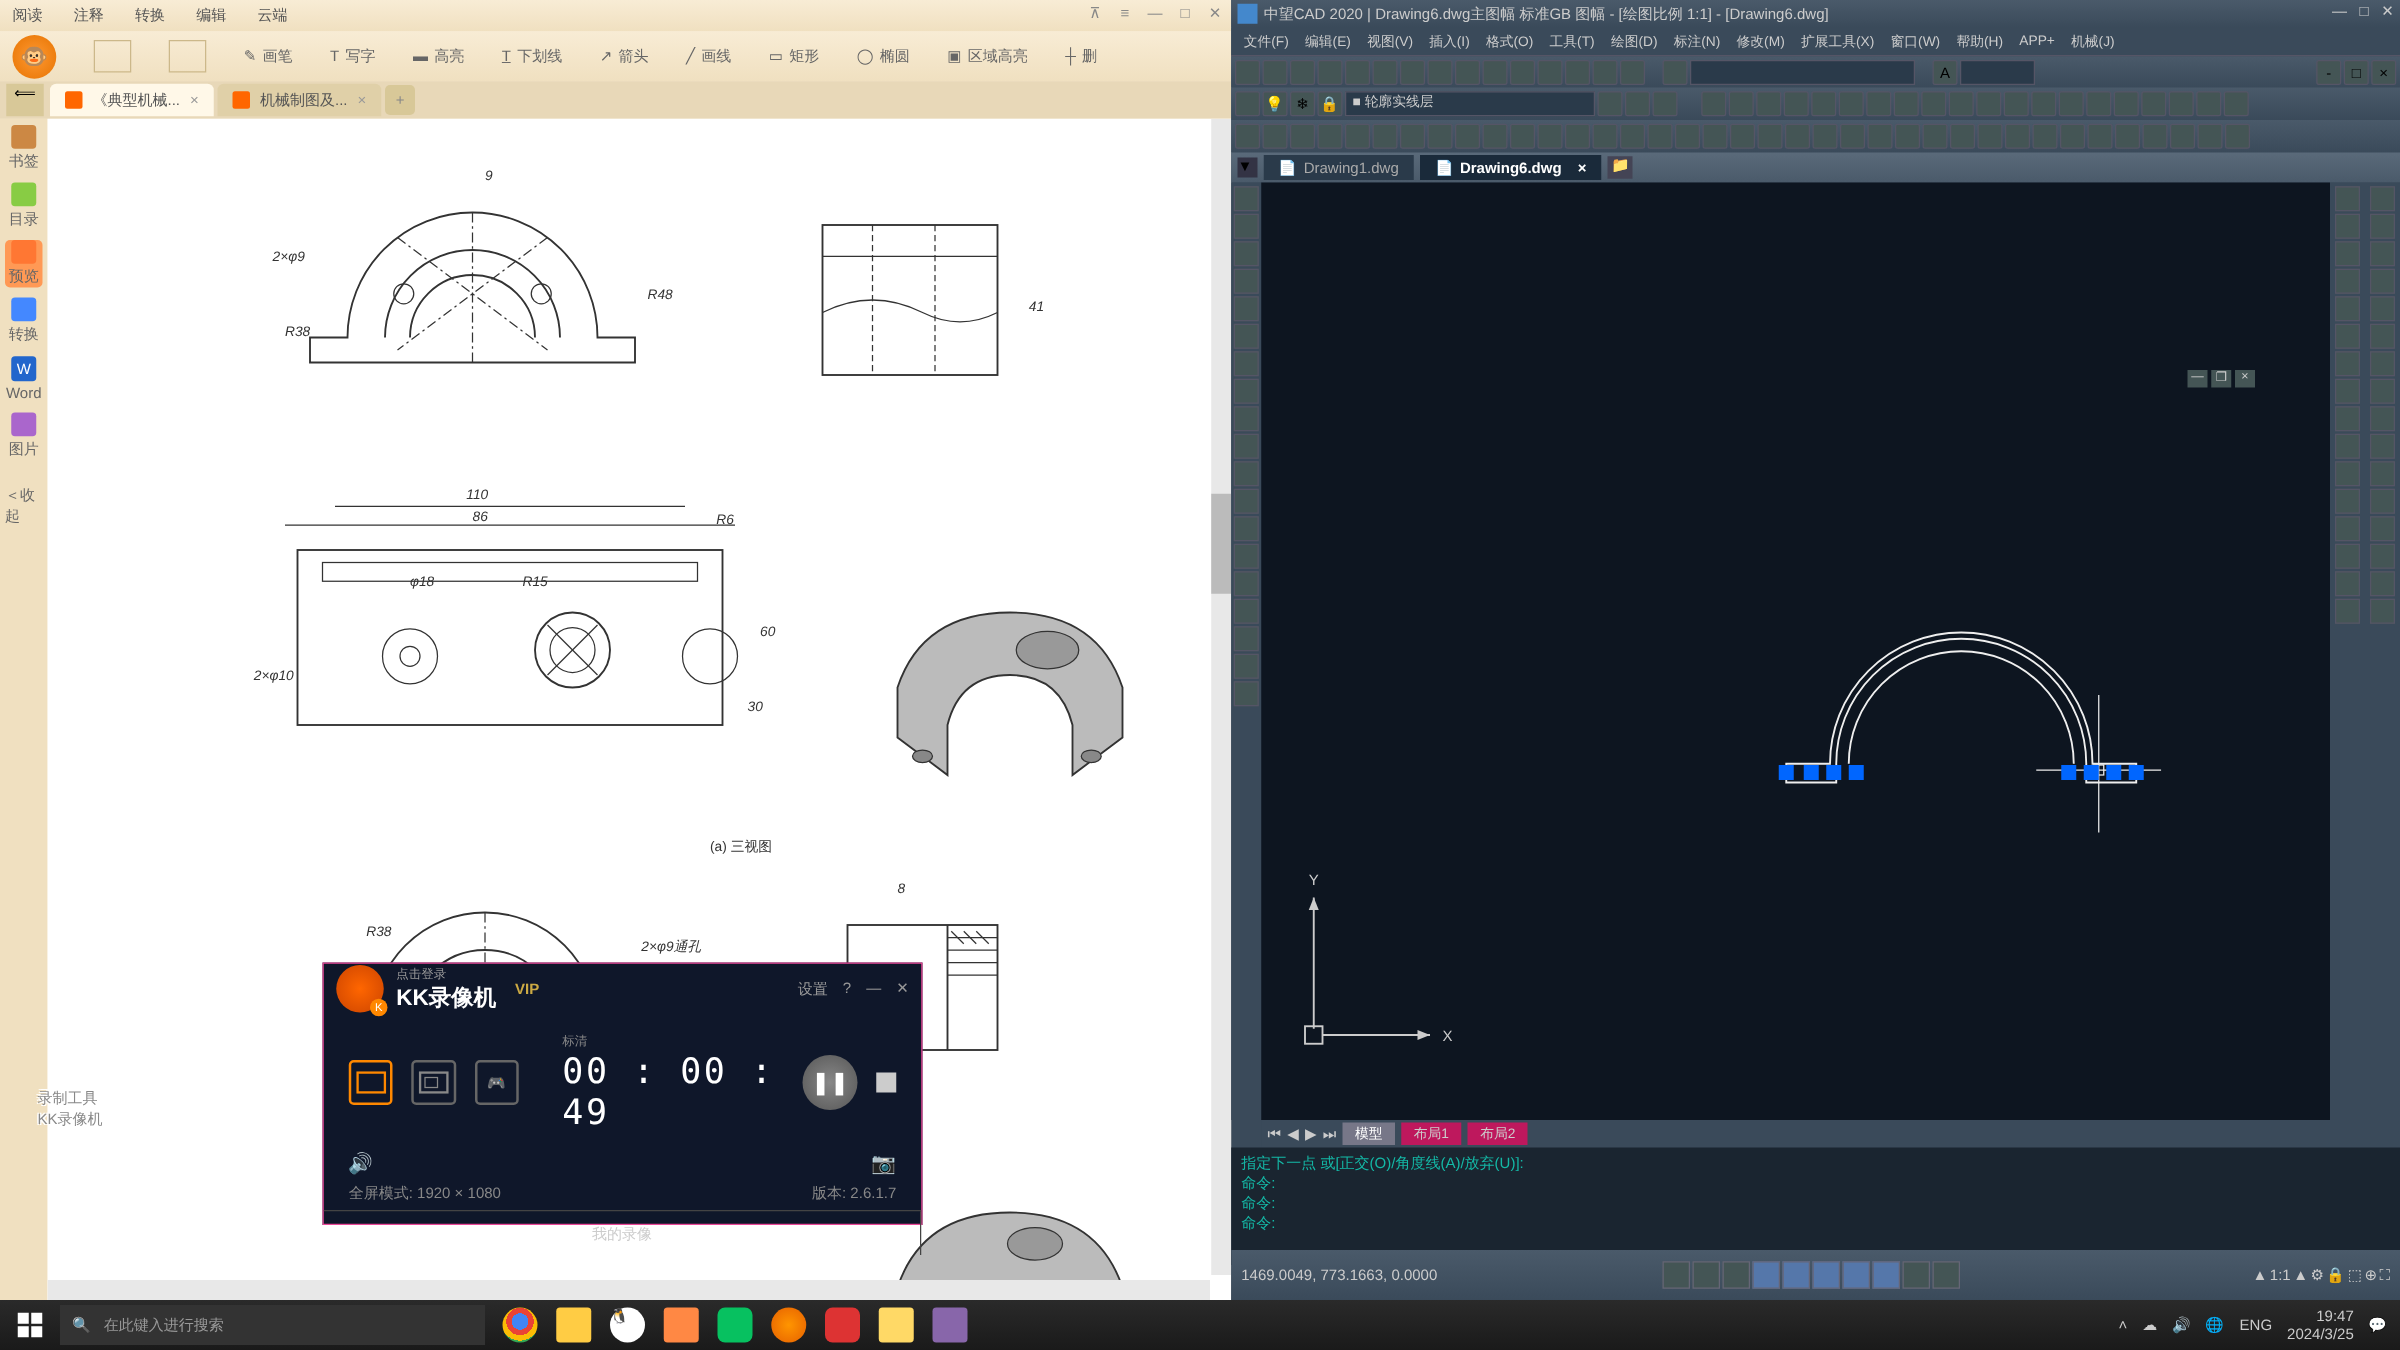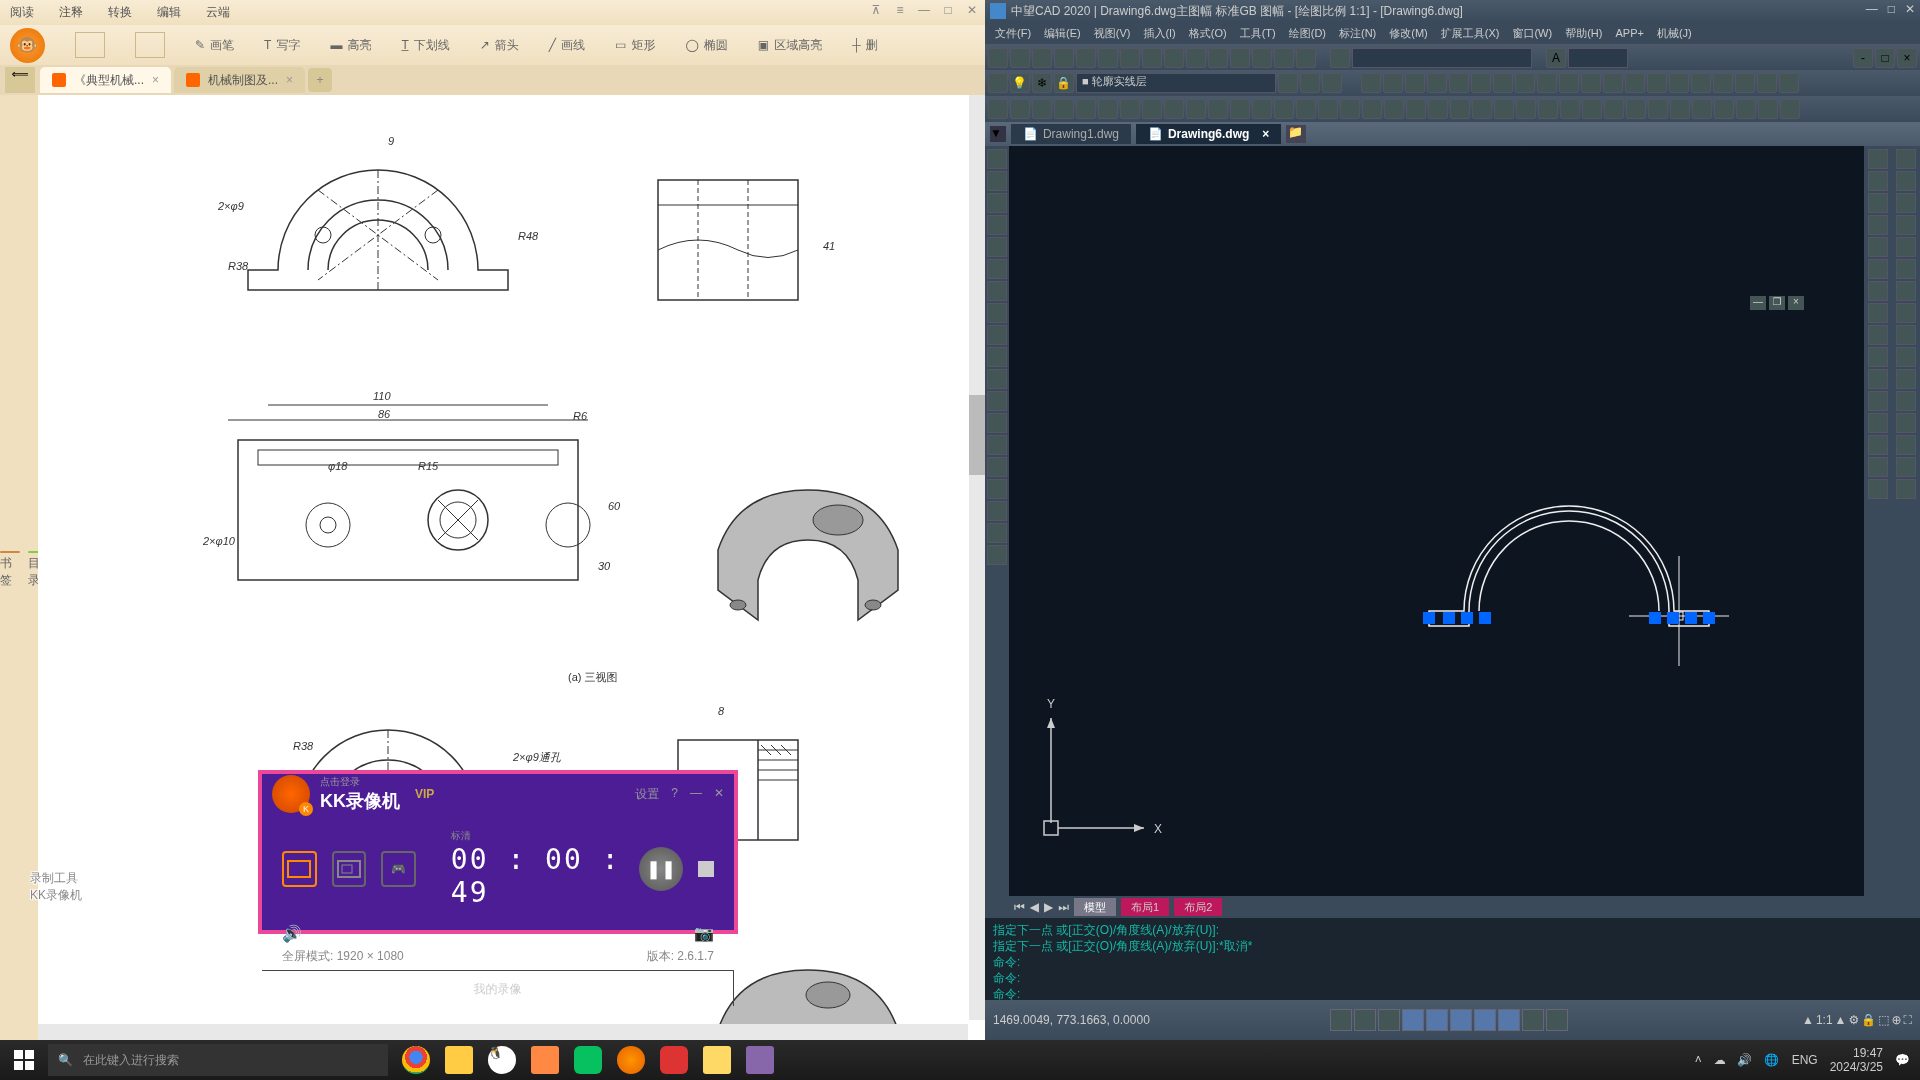--- a/index.html
+++ b/index.html
@@ -13,21 +13,21 @@
 .pdf-winctrl span{width:16px;height:16px;text-align:center;color:#888;}
 .pdf-toolbar{height:40px;background:linear-gradient(#f8ecd5,#f0e0c0);display:flex;align-items:center;padding:0 10px;gap:30px;}
 .pdf-logo{width:35px;height:35px;background:radial-gradient(circle,#ff9933,#e67300);border-radius:50%;display:flex;align-items:center;justify-content:center;color:#fff;font-size:18px;}
 .pdf-tool{display:flex;align-items:center;gap:5px;color:#666;}
 .pdf-tabs{height:30px;background:#e8d8b8;display:flex;align-items:center;padding-left:40px;}
 .pdf-tab{height:26px;background:#fff8e8;border-radius:5px 5px 0 0;padding:0 12px;display:flex;align-items:center;gap:8px;margin-right:3px;color:#555;}
 .pdf-tab.inactive{background:#e0d0a8;}
 .pdf-tab .icon{width:14px;height:14px;background:#ff6600;border-radius:2px;}
 .pdf-tab .close{color:#999;}
 .pdf-tab-add{width:24px;height:24px;background:#d8c898;border-radius:4px;text-align:center;line-height:24px;color:#888;}
-.pdf-sidebar{position:absolute;left:0;top:95px;width:38px;height:945px;background:#f0e0c0;display:flex;flex-direction:row;align-items:center;padding-top:5px;gap:8px;}
+.pdf-sidebar{position:absolute;left:0;top:95px;width:38px;height:945px;background:#f0e0c0;display:flex;flex-direction:column;align-items:center;padding-top:5px;gap:8px;}
 .side-btn{width:30px;height:38px;border-radius:4px;display:flex;flex-direction:column;align-items:center;justify-content:center;font-size:9px;color:#666;}
 .side-btn.active{background:#ff9955;}
 .side-btn .si{width:20px;height:20px;border-radius:3px;margin-bottom:2px;}
 .pdf-content{position:absolute;left:38px;top:95px;width:947px;height:945px;background:#fff;overflow:hidden;}
 .pdf-page{position:absolute;left:80px;top:5px;width:830px;height:920px;background:#fff;}
 .dim-text{position:absolute;font-size:11px;color:#333;font-style:italic;}
 
 
 .cad-app{position:absolute;left:985px;top:0;width:935px;height:1040px;background:#3a4a5a;}
 .cad-title{height:22px;background:linear-gradient(#4a5a6a,#3a4a5a);display:flex;align-items:center;padding:0 5px;color:#ccc;font-size:11px;}
@@ -63,21 +63,21 @@
 .cad-tab-b.active{background:#778;color:#fff;}
 
 .cad-cmdline{position:absolute;left:0;bottom:28px;width:935px;height:94px;background:#1a2530;color:#14b8a6;padding:4px 8px;font-family:monospace;font-size:12px;}
 .cad-cmdline div{line-height:16px;}
 .cad-status{position:absolute;left:0;bottom:0;width:935px;height:40px;background:linear-gradient(#4a5a6a,#3a4a5a);display:flex;align-items:center;padding:0 8px;color:#ccc;font-size:11px;}
 .status-btns{display:flex;gap:2px;margin-left:auto;}
 .status-btn{width:22px;height:22px;background:#455;border:1px solid #667;}
 .status-btn.on{background:#5577aa;}
 
 
-.kk-recorder{position:absolute;left:258px;top:770px;width:480px;height:164px;background:#4c1d95;border:4px solid #ec4899;z-index:100;}
+.kk-recorder{position:absolute;left:258px;top:770px;width:480px;height:210px;background:#0f172a;border:1px solid #ec4899;z-index:100;}
 .kk-header{height:40px;display:flex;align-items:center;padding:0 10px;}
 .kk-logo{width:38px;height:38px;background:radial-gradient(#ff6600,#cc4400);border-radius:50%;position:relative;}
 .kk-logo::after{content:"K";position:absolute;bottom:-3px;right:-3px;width:14px;height:14px;background:#ff8800;border-radius:50%;color:#fff;font-size:9px;text-align:center;line-height:14px;}
 .kk-title-area{margin-left:10px;color:#ccc;}
 .kk-title-area .login{font-size:10px;color:#999;}
 .kk-title-area .title{font-size:18px;font-weight:bold;color:#fff;}
 .kk-vip{margin-left:15px;color:#ccaa44;font-weight:bold;}
 .kk-head-right{margin-left:auto;display:flex;gap:12px;color:#999;}
 .kk-body{display:flex;align-items:center;padding:15px 20px;gap:15px;}
 .kk-mode{width:44px;height:36px;border:2px solid #ff8800;border-radius:4px;display:flex;align-items:center;justify-content:center;}
@@ -608,21 +608,20 @@
     <span style="color:#ccc;">◀</span>
     <span style="color:#ccc;">▶</span>
     <span style="color:#ccc;">⏭</span>
     <div class="cad-tab-b active">模型</div>
     <div class="cad-tab-b">布局1</div>
     <div class="cad-tab-b">布局2</div>
   </div>
 
   <div class="cad-cmdline">
     <div>指定下一点  或[正交(O)/角度线(A)/放弃(U)]:</div>
-    <div>指定下一点  或[正交(O)/角度线(A)/放弃(U)]:*取消*</div>
     <div>命令:</div>
     <div>命令:</div>
     <div>命令: </div>
   </div>
 
   <div class="cad-status">
     <span>1469.0049, 773.1663, 0.0000</span>
     <div style="margin-left:180px;display:flex;gap:2px;">
       <div class="status-btn"></div>
       <div class="status-btn"></div>

